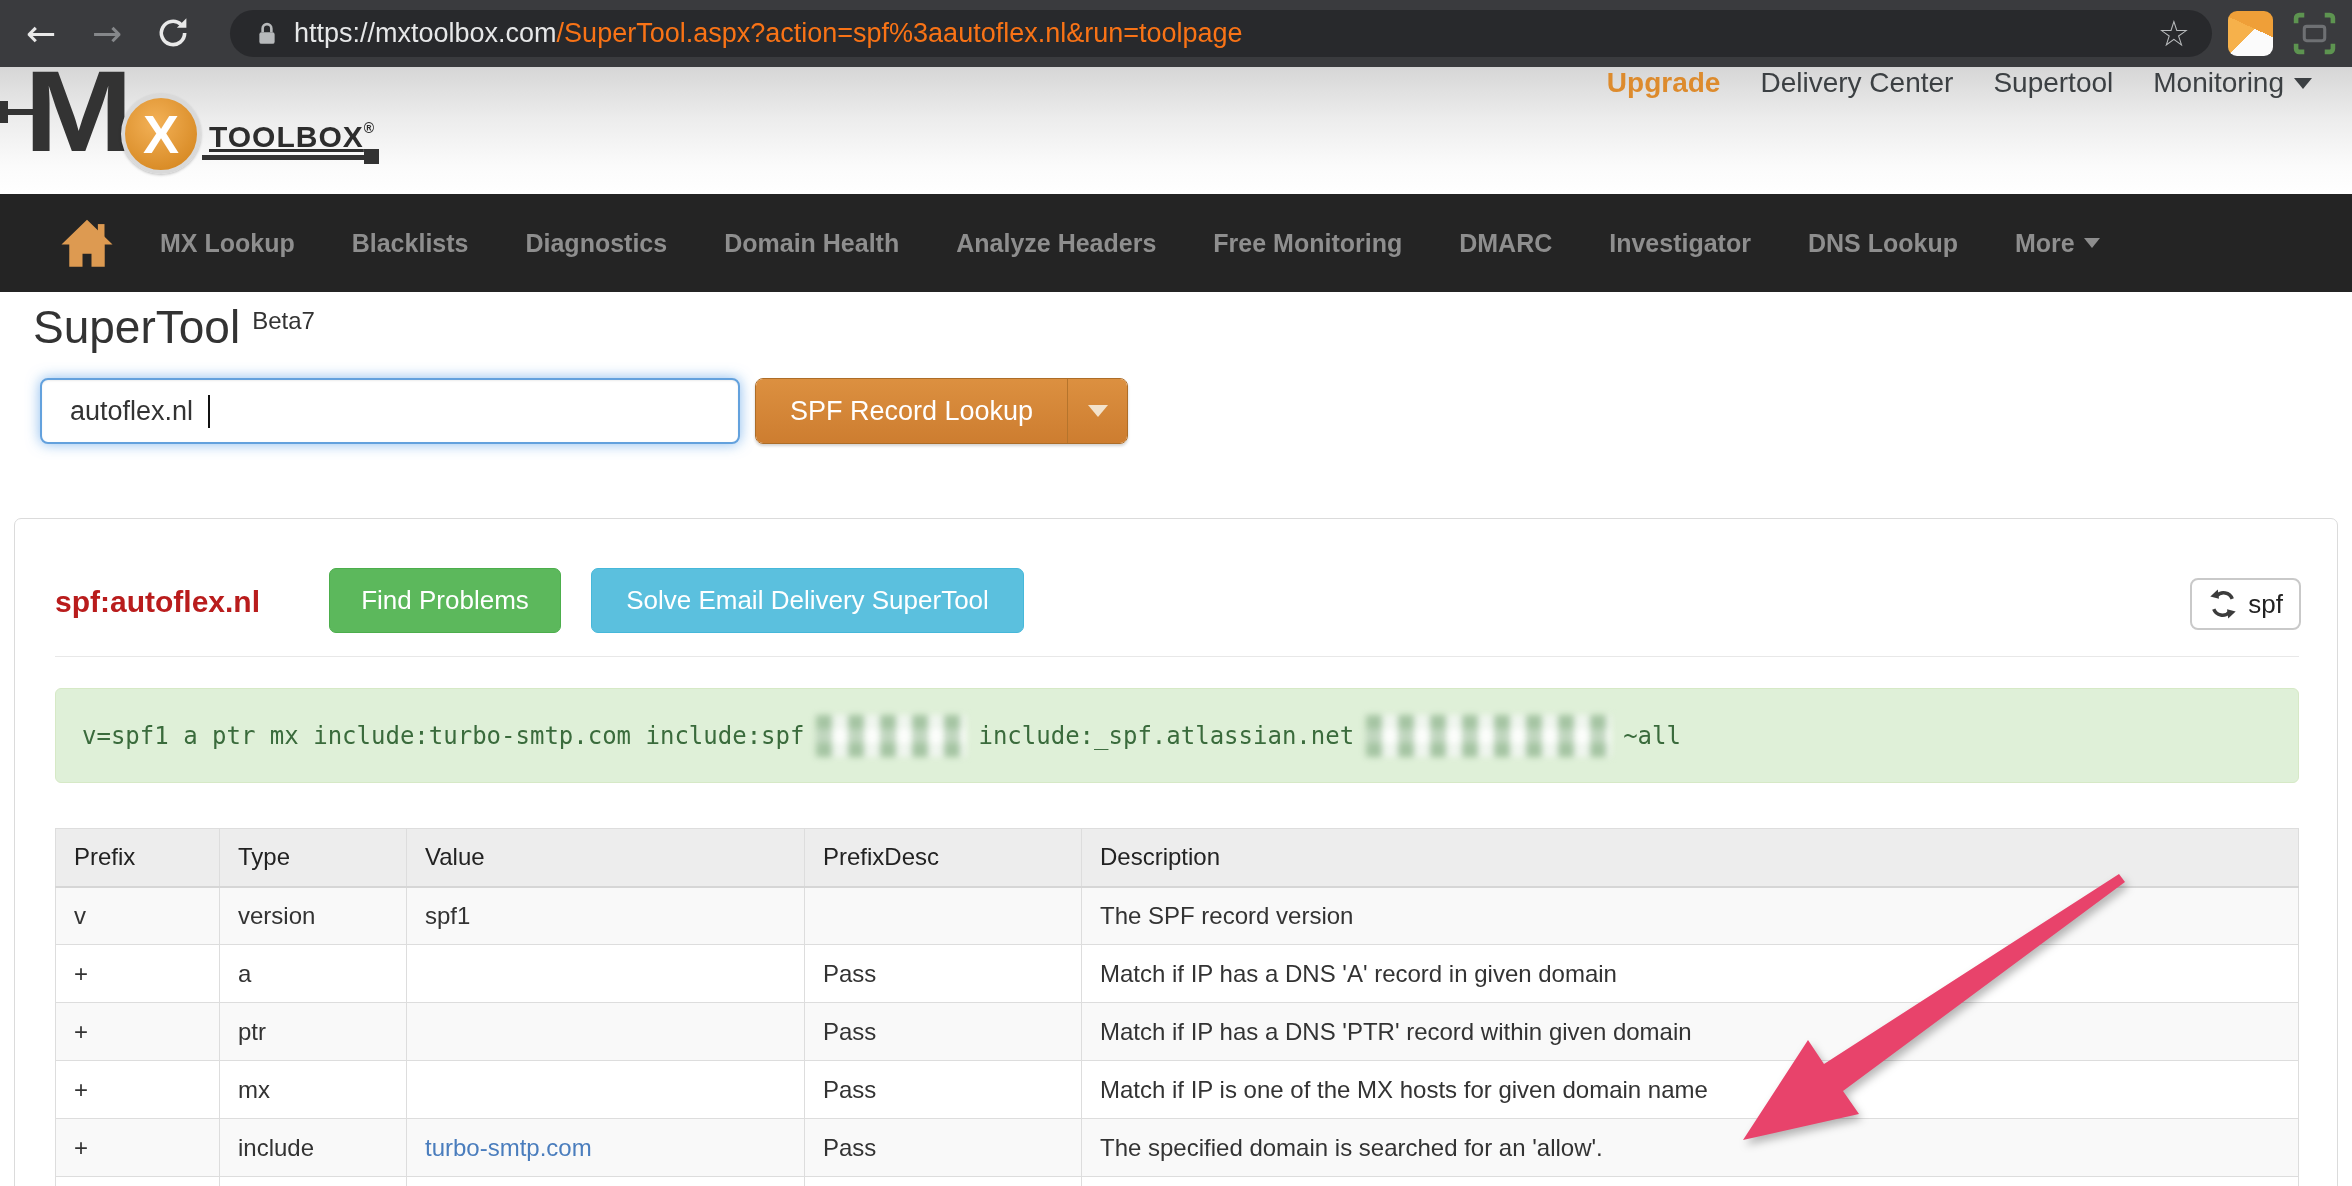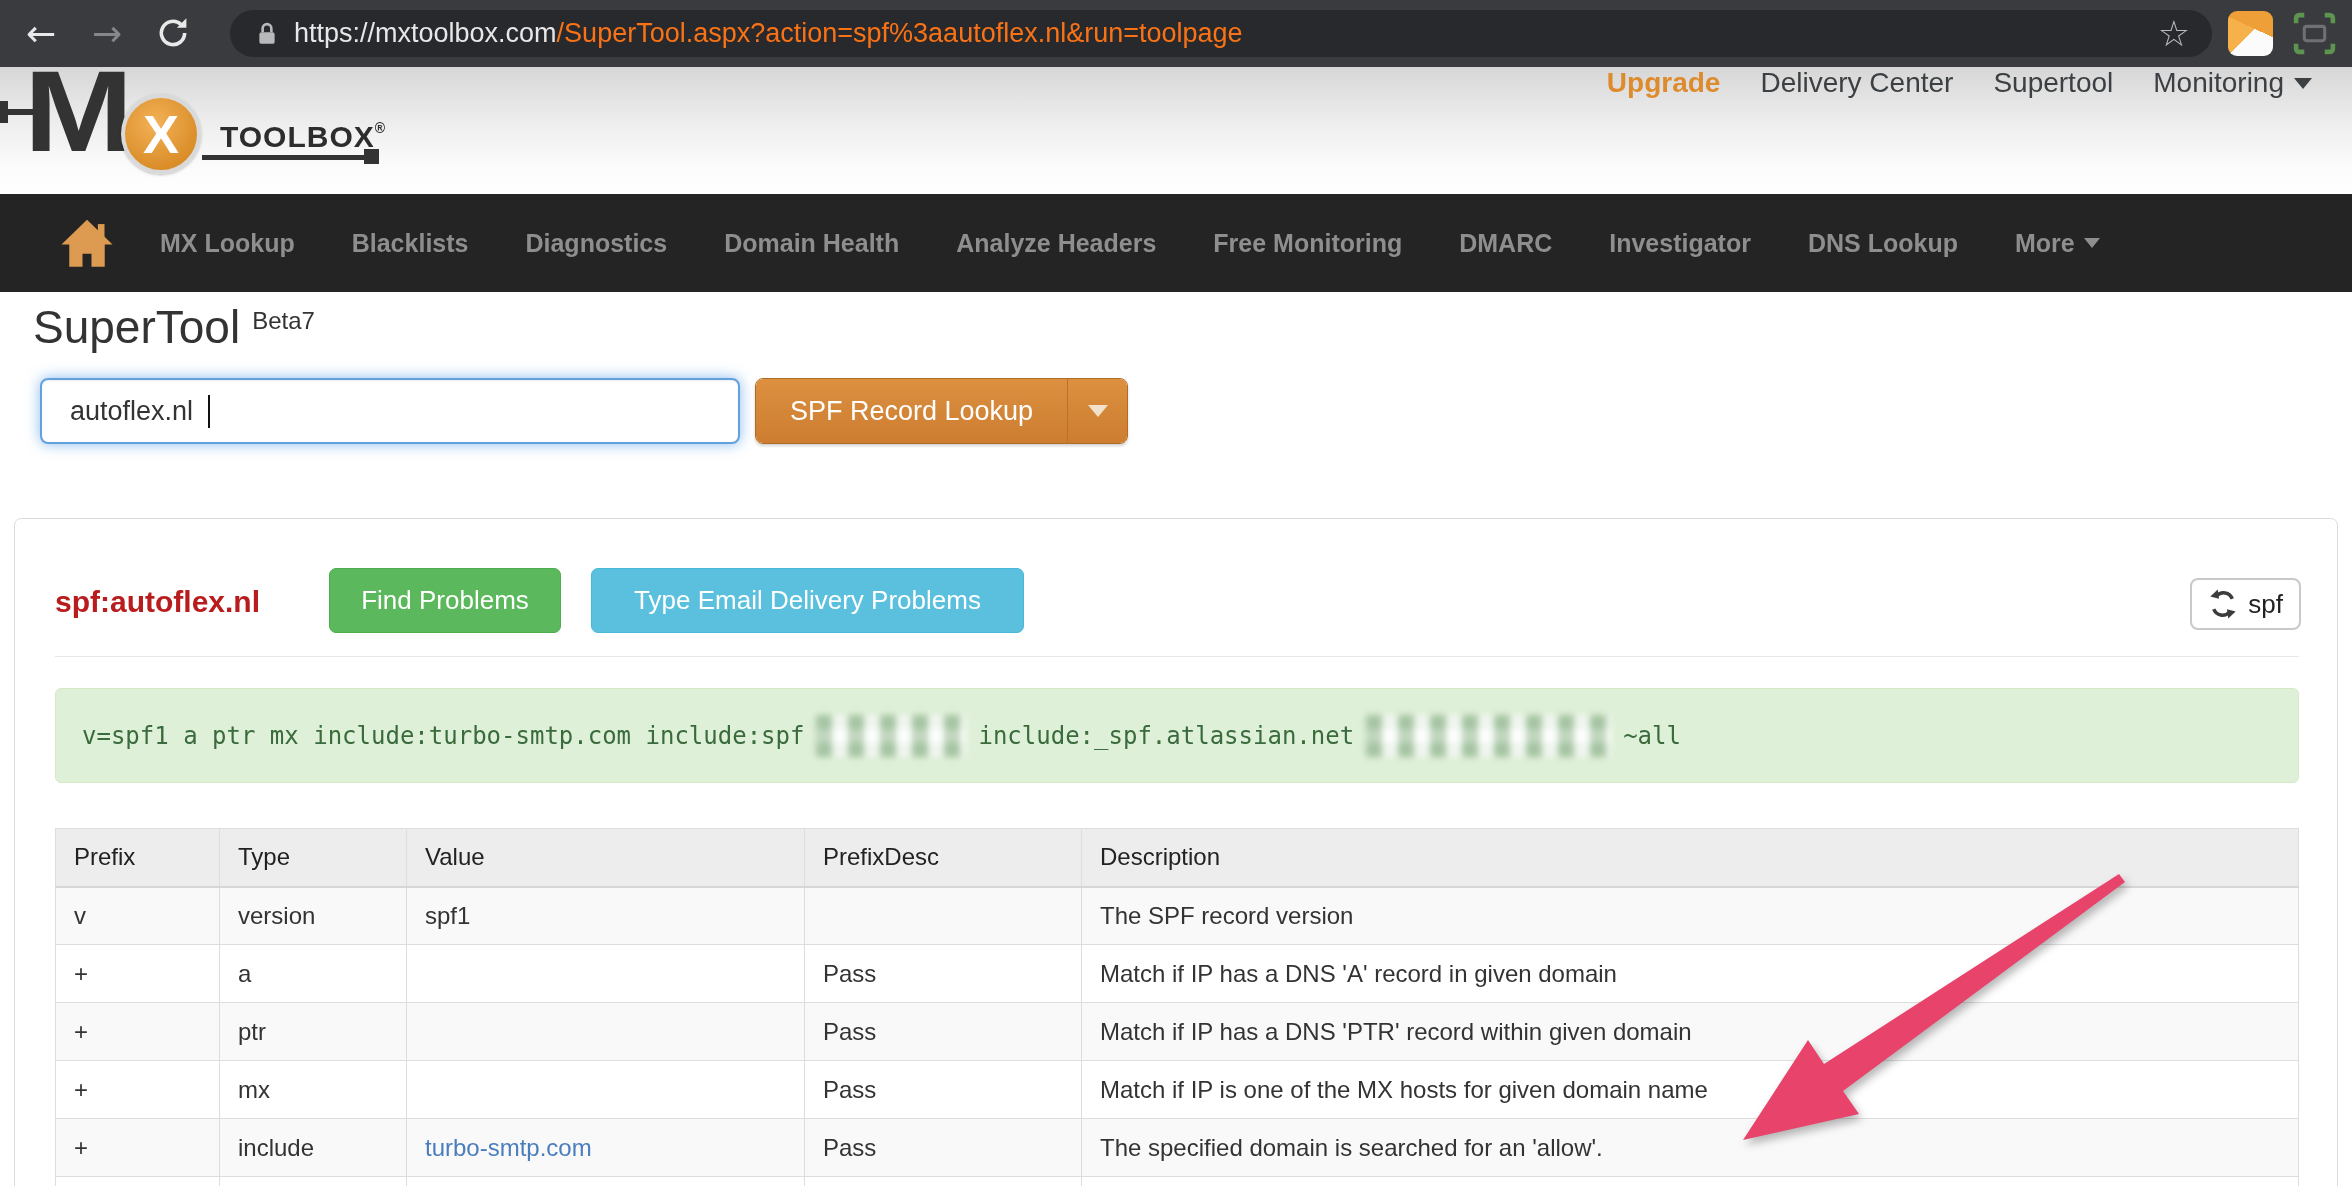--- a/index.html
+++ b/index.html
@@ -35,22 +35,22 @@
   .logo-bar { position:absolute; background:#333; }
   #logo-line-left { left:0; top:42px; width:36px; height:6px; }
   #logo-nub-left { left:0; top:34px; width:8px; height:22px; }
   #logo-m { position:absolute; left:24px; top:-22px; font-size:115px; font-weight:900;
             color:#333; transform:scaleX(1.14); transform-origin:left; letter-spacing:-6px; }
   #logo-circle { position:absolute; left:121px; top:27px; width:80px; height:80px; border-radius:50%;
                  background:radial-gradient(circle at 42% 35%, #f3b157, #d98c27 75%);
                  border:4px solid #d9d9d9; box-shadow:0 1px 3px rgba(0,0,0,.25);
                  display:flex; align-items:center; justify-content:center; }
   #logo-x { color:#fff; font-size:54px; font-weight:900; }
-  #logo-toolbox { position:absolute; left:220px; top:53px; font-size:30px; font-weight:800;
-                  color:#2d2d2d; letter-spacing:1px; }
+  #logo-toolbox { position:absolute; left:209px; top:53px; font-size:30px; font-weight:800;
+                  color:#2d2d2d; letter-spacing:1px;text-decoration:underline; }
   #logo-reg { font-size:14px; vertical-align:14px; }
   #logo-line-bottom { left:202px; top:88px; width:168px; height:5px; }
   #logo-nub-bottom { left:364px; top:82px; width:15px; height:15px; }
   #header-nav { position:absolute; right:40px; top:0; height:133px; display:flex;
                 align-items:flex-start; gap:40px; }
   .hnav-item { font-size:28px; color:#3c4043; cursor:pointer; display:flex; align-items:center; }
   .hnav-item.accent { color:#dd8b2d; font-weight:bold; }
   .caret-dn { width:0; height:0; border-left:9px solid transparent; border-right:9px solid transparent;
               border-top:11px solid #3c4043; margin-left:10px; }
 
@@ -204,21 +204,21 @@
 <div id="lookup-btn">
   <div id="lookup-main">SPF Record Lookup</div>
   <div id="lookup-caret">
     <span class="tri"></span>
   </div>
 </div>
 
 <div id="panel">
   <div id="result-title">spf:autoflex.nl</div>
   <div id="find-btn" class="pill-btn">Find Problems</div>
-  <div id="solve-btn" class="pill-btn">Type Email Delivery Problems</div>
+  <div id="solve-btn" class="pill-btn">Solve Email Delivery SuperTool</div>
   <div id="spf-refresh">
     <svg width="30" height="30" viewBox="0 0 26 26">
       <g fill="none" stroke="#3c3c3c" stroke-width="3">
         <path d="M21 8.5A8 8 0 0 0 7.5 6"></path>
         <path d="M5 17.5A8 8 0 0 0 18.5 20"></path>
       </g>
       <polygon points="8.5,0.5 9.5,8.5 2,6.5" fill="#3c3c3c"></polygon>
       <polygon points="17.5,25.5 16.5,17.5 24,19.5" fill="#3c3c3c"></polygon>
     </svg>
     <span>spf</span>

